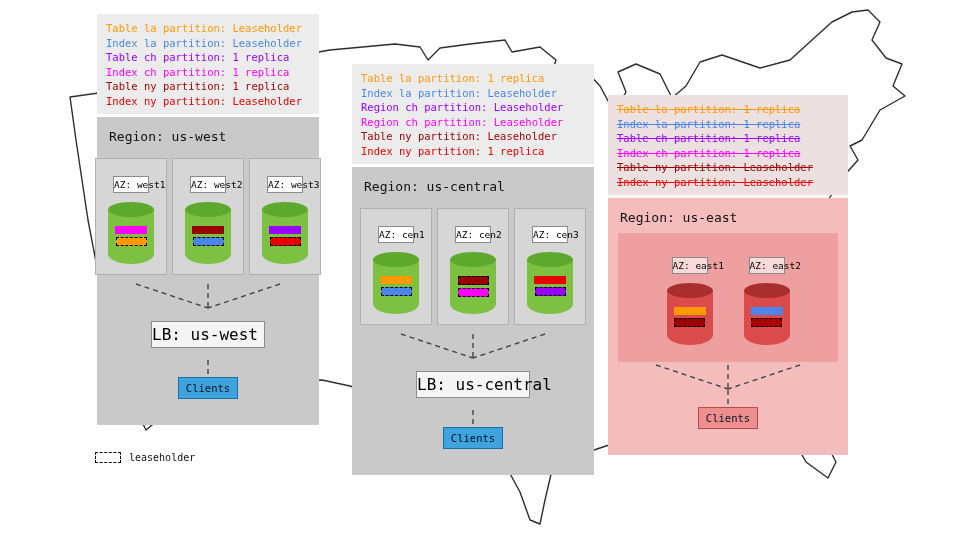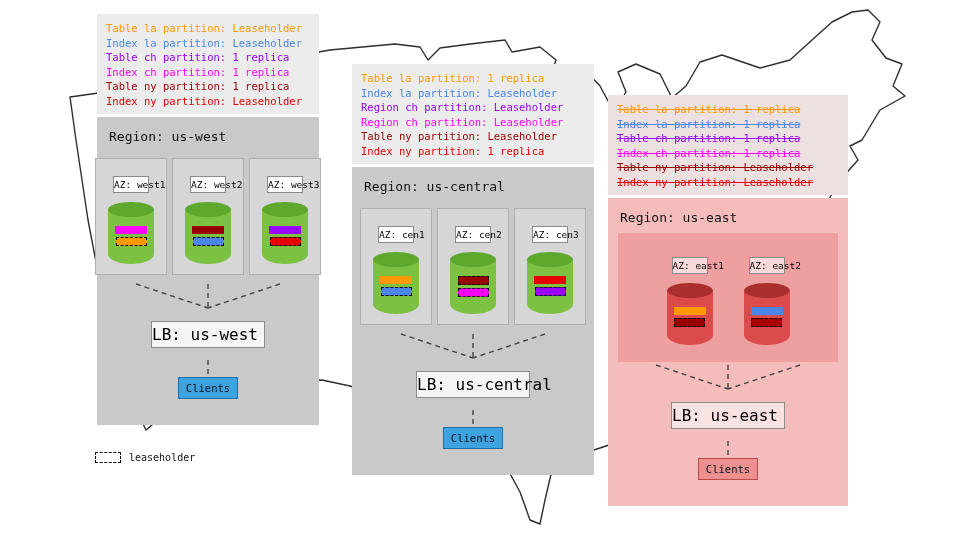--- a/index.html
+++ b/index.html
@@ -198,21 +198,20 @@
               <div class="bar leaseholder" style="background: rgb(170, 0, 0);"></div>
             </div>
           </div>
         </div>
       </div>
     <svg class="fan" width="220" height="26">
       <line x1="38" y1="1" x2="110" y2="25" stroke="#444" stroke-width="1.4" stroke-dasharray="5 4"></line>
       <line x1="110" y1="1" x2="110" y2="25" stroke="#444" stroke-width="1.4" stroke-dasharray="5 4"></line>
       <line x1="182" y1="1" x2="110" y2="25" stroke="#444" stroke-width="1.4" stroke-dasharray="5 4"></line>
     </svg>
-    <div class="lb">LB: us-east</div>
     <svg class="drop" width="4" height="15">
       <line x1="2" y1="0" x2="2" y2="15" stroke="#444" stroke-width="1.4" stroke-dasharray="5 4"></line>
     </svg>
     <div class="clients">Clients</div>
   </div>
 </div>
 
 <div class="legend">
   <div class="legend-swatch"></div>
   <div class="legend-label">leaseholder</div>

